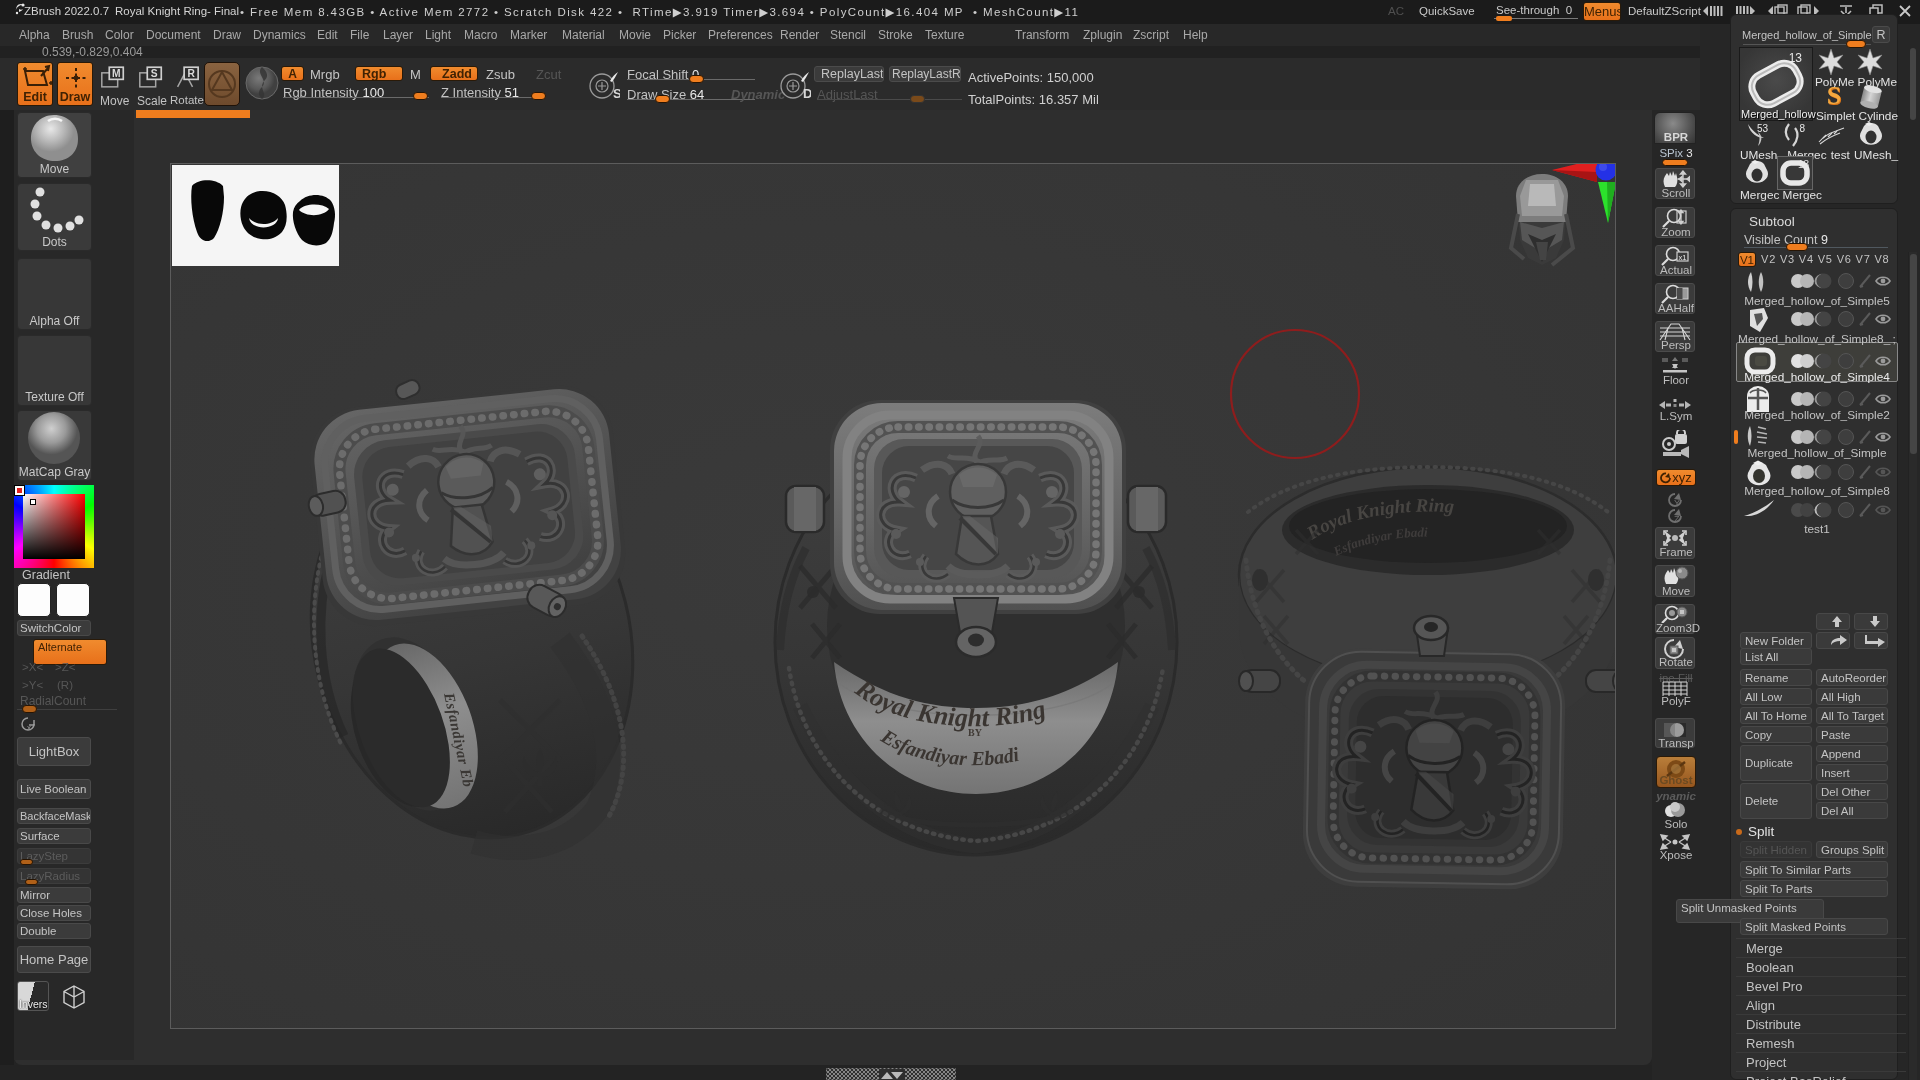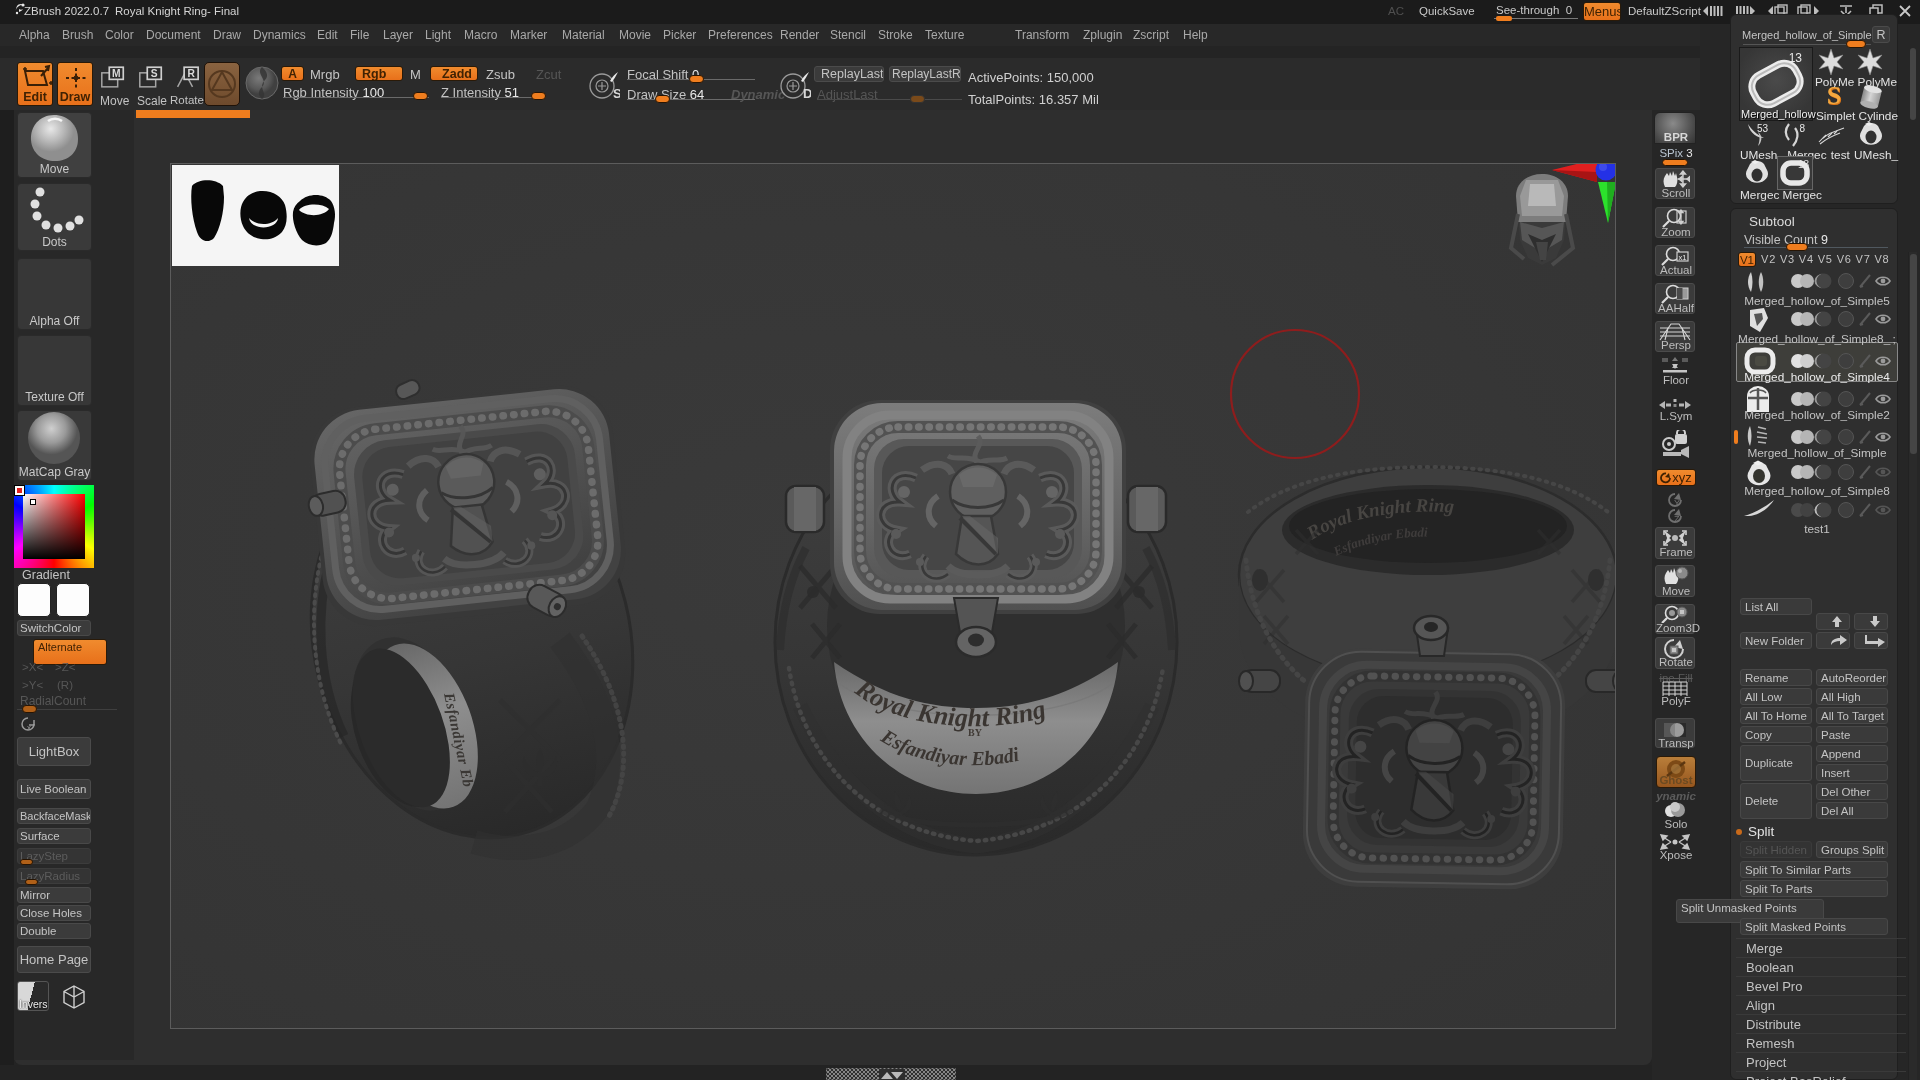--- a/index.html
+++ b/index.html
@@ -41,20 +41,21 @@
 <body>
 <div id="root">
   <div class="abs" id="titlebar">
     <svg class="abs" style="left:6px;top:2px" width="22" height="20" viewBox="0 0 22 20">
         <path d="M3 17 C6 15 8 13 9 10 C10 7 11 5 13 4 C14 3 16 3 17 2 C15 2 12 2 11 4 C10 6 10 8 9 10 C8 13 6 15 3 17 Z M13 7 C14 8 16 8 17 7 C16 9 14 9 13 10 Z" fill="#e8e8e8"></path>
         <circle cx="17" cy="3" r="1.6" fill="#e8e8e8"></circle>
         <circle cx="11" cy="11" r="1.2" fill="#e8e8e8"></circle>
       </svg>
     <span class="abs" style="left:24px;top:5px;">ZBrush 2022.0.7</span>
     <span class="abs" style="left:115px;top:5px;">Royal Knight Ring- Final</span>
+    <span class="abs" style="left:240px;top:5px;color:#cfcfcf;letter-spacing:1.4px;">• Free Mem 8.43GB • Active Mem 2772 • Scratch Disk 422 •&nbsp; RTime▶3.919 Timer▶3.694 • PolyCount▶16.404 MP &nbsp;• MeshCount▶11</span>
     <span class="abs" style="left:1388px;top:5px;color:#4f4f4f;">AC</span>
     <span class="abs" style="left:1419px;top:5px;color:#c9c9c9;">QuickSave</span>
     <span class="abs" style="left:1494px;top:4px;color:#c9c9c9;border-bottom:1px solid #777;padding:0 6px 2px 2px;">See-through&nbsp; 0</span>
     <span class="abs" style="left:1496px;top:16px;width:16px;height:5px;background:#ef7d1e;border-radius:2px;"></span>
     <span class="obtn" style="left:1583px;top:2px;width:38px;height:19px;font-size:13px;font-weight:normal;text-align:center;line-height:18px;">Menus</span>
     <span class="abs" style="left:1628px;top:5px;color:#c9c9c9;">DefaultZScript</span>
     <svg class="abs" style="left:1702px;top:4px" width="60" height="14" viewBox="0 0 60 14">
         <g fill="#bdbdbd">
           <path d="M6 2 L1 7 L6 12 Z"></path>
           <rect x="8" y="2" width="2" height="10"></rect>
@@ -109,20 +110,23 @@
     <span class="menuitem" style="left:780px;">Render</span>
     <span class="menuitem" style="left:830px;">Stencil</span>
     <span class="menuitem" style="left:878px;">Stroke</span>
     <span class="menuitem" style="left:925px;">Texture</span>
     <span class="menuitem" style="left:1022px;margin-top:37px;">Tool</span>
     <span class="menuitem" style="left:1015px;">Transform</span>
     <span class="menuitem" style="left:1083px;">Zplugin</span>
     <span class="menuitem" style="left:1133px;">Zscript</span>
     <span class="menuitem" style="left:1183px;">Help</span>
   </div>
+  <div class="abs" id="coordsrow">
+      <span style="position:absolute;left:42px;top:-1px;color:#9a9a9a;font-size:12px;">0.539,-0.829,0.404</span>
+    </div>
   <div class="abs" id="toolbar">
     <div class="obtn" style="left:17px;top:4px;width:36px;height:44px;">
       <svg width="34" height="28" viewBox="0 0 34 28" style="position:absolute;left:1px;top:1px;">
           <path d="M6 7 L24 7 L28 21 L9 21 Z" fill="none" stroke="#3a2007" stroke-width="2"></path>
           <path d="M22 12 L29 4 M26 3 L30 2 L29 7" stroke="#3a2007" stroke-width="2" fill="none"></path>
           <path d="M4 5 l4 0 M6 3 l0 4 M30 19 l4 0 M32 17 l0 4" stroke="#3a2007" stroke-width="1.5"></path>
         </svg>
       <span style="position:absolute;left:0;bottom:1px;width:100%;text-align:center;font-size:12.5px;">Edit</span>
     </div>
     <div class="obtn" style="left:57px;top:4px;width:36px;height:44px;">
@@ -983,21 +987,21 @@
     <span class="lbl" style="left:1746px;top:1036px;font-size:13px;">Remesh</span>
     <div class="abs" style="left:1736px;top:1052px;width:170px;height:1px;background:#3a3a3a;"></div>
     <span class="lbl" style="left:1746px;top:1055px;font-size:13px;">Project</span>
     <div class="abs" style="left:1736px;top:1071px;width:170px;height:1px;background:#3a3a3a;"></div>
     <span class="lbl" style="left:1746px;top:1074px;font-size:13px;">Project BasRelief</span>
   </div>
   <div class="abs" style="left:1908px;top:252px;width:9px;height:828px;background:#2a2a2a;border-left:1px solid #222;">
       <div style="position:absolute;left:1px;top:2px;width:7px;height:200px;background:#454545;border-radius:3px;"></div>
     </div>
   <div class="abs" style="left:1734px;top:430px;width:4px;height:14px;background:#ef7d1e;border-radius:2px;"></div>
-  <div class="rbtn" style="left:1740px;top:598px;width:72px;height:17px;line-height:16px;">List All</div>
+  <div class="rbtn" style="left:1740px;top:648px;width:72px;height:17px;line-height:16px;">List All</div>
   <div class="rbtn" style="left:1816px;top:613px;width:34px;height:17px;"><svg width="32" height="15" viewBox="0 0 32 15">
         <path d="M16 2 L21 8 L18 8 L18 13 L14 13 L14 8 L11 8 Z" fill="#c9c9c9"></path>
       </svg></div>
   <div class="rbtn" style="left:1854px;top:613px;width:34px;height:17px;"><svg width="32" height="15" viewBox="0 0 32 15">
         <path d="M16 13 L21 7 L18 7 L18 2 L14 2 L14 7 L11 7 Z" fill="#c9c9c9"></path>
       </svg></div>
   <div class="rbtn" style="left:1740px;top:632px;width:72px;height:17px;line-height:16px;">New Folder</div>
   <div class="rbtn" style="left:1816px;top:632px;width:34px;height:17px;"><svg width="32" height="15" viewBox="0 0 32 15">
         <path d="M10 12 C10 7 14 5 19 5 L19 2 L26 7 L19 12 L19 8 C15 8 12 9 10 12 Z" fill="#c9c9c9"></path>
       </svg></div>

